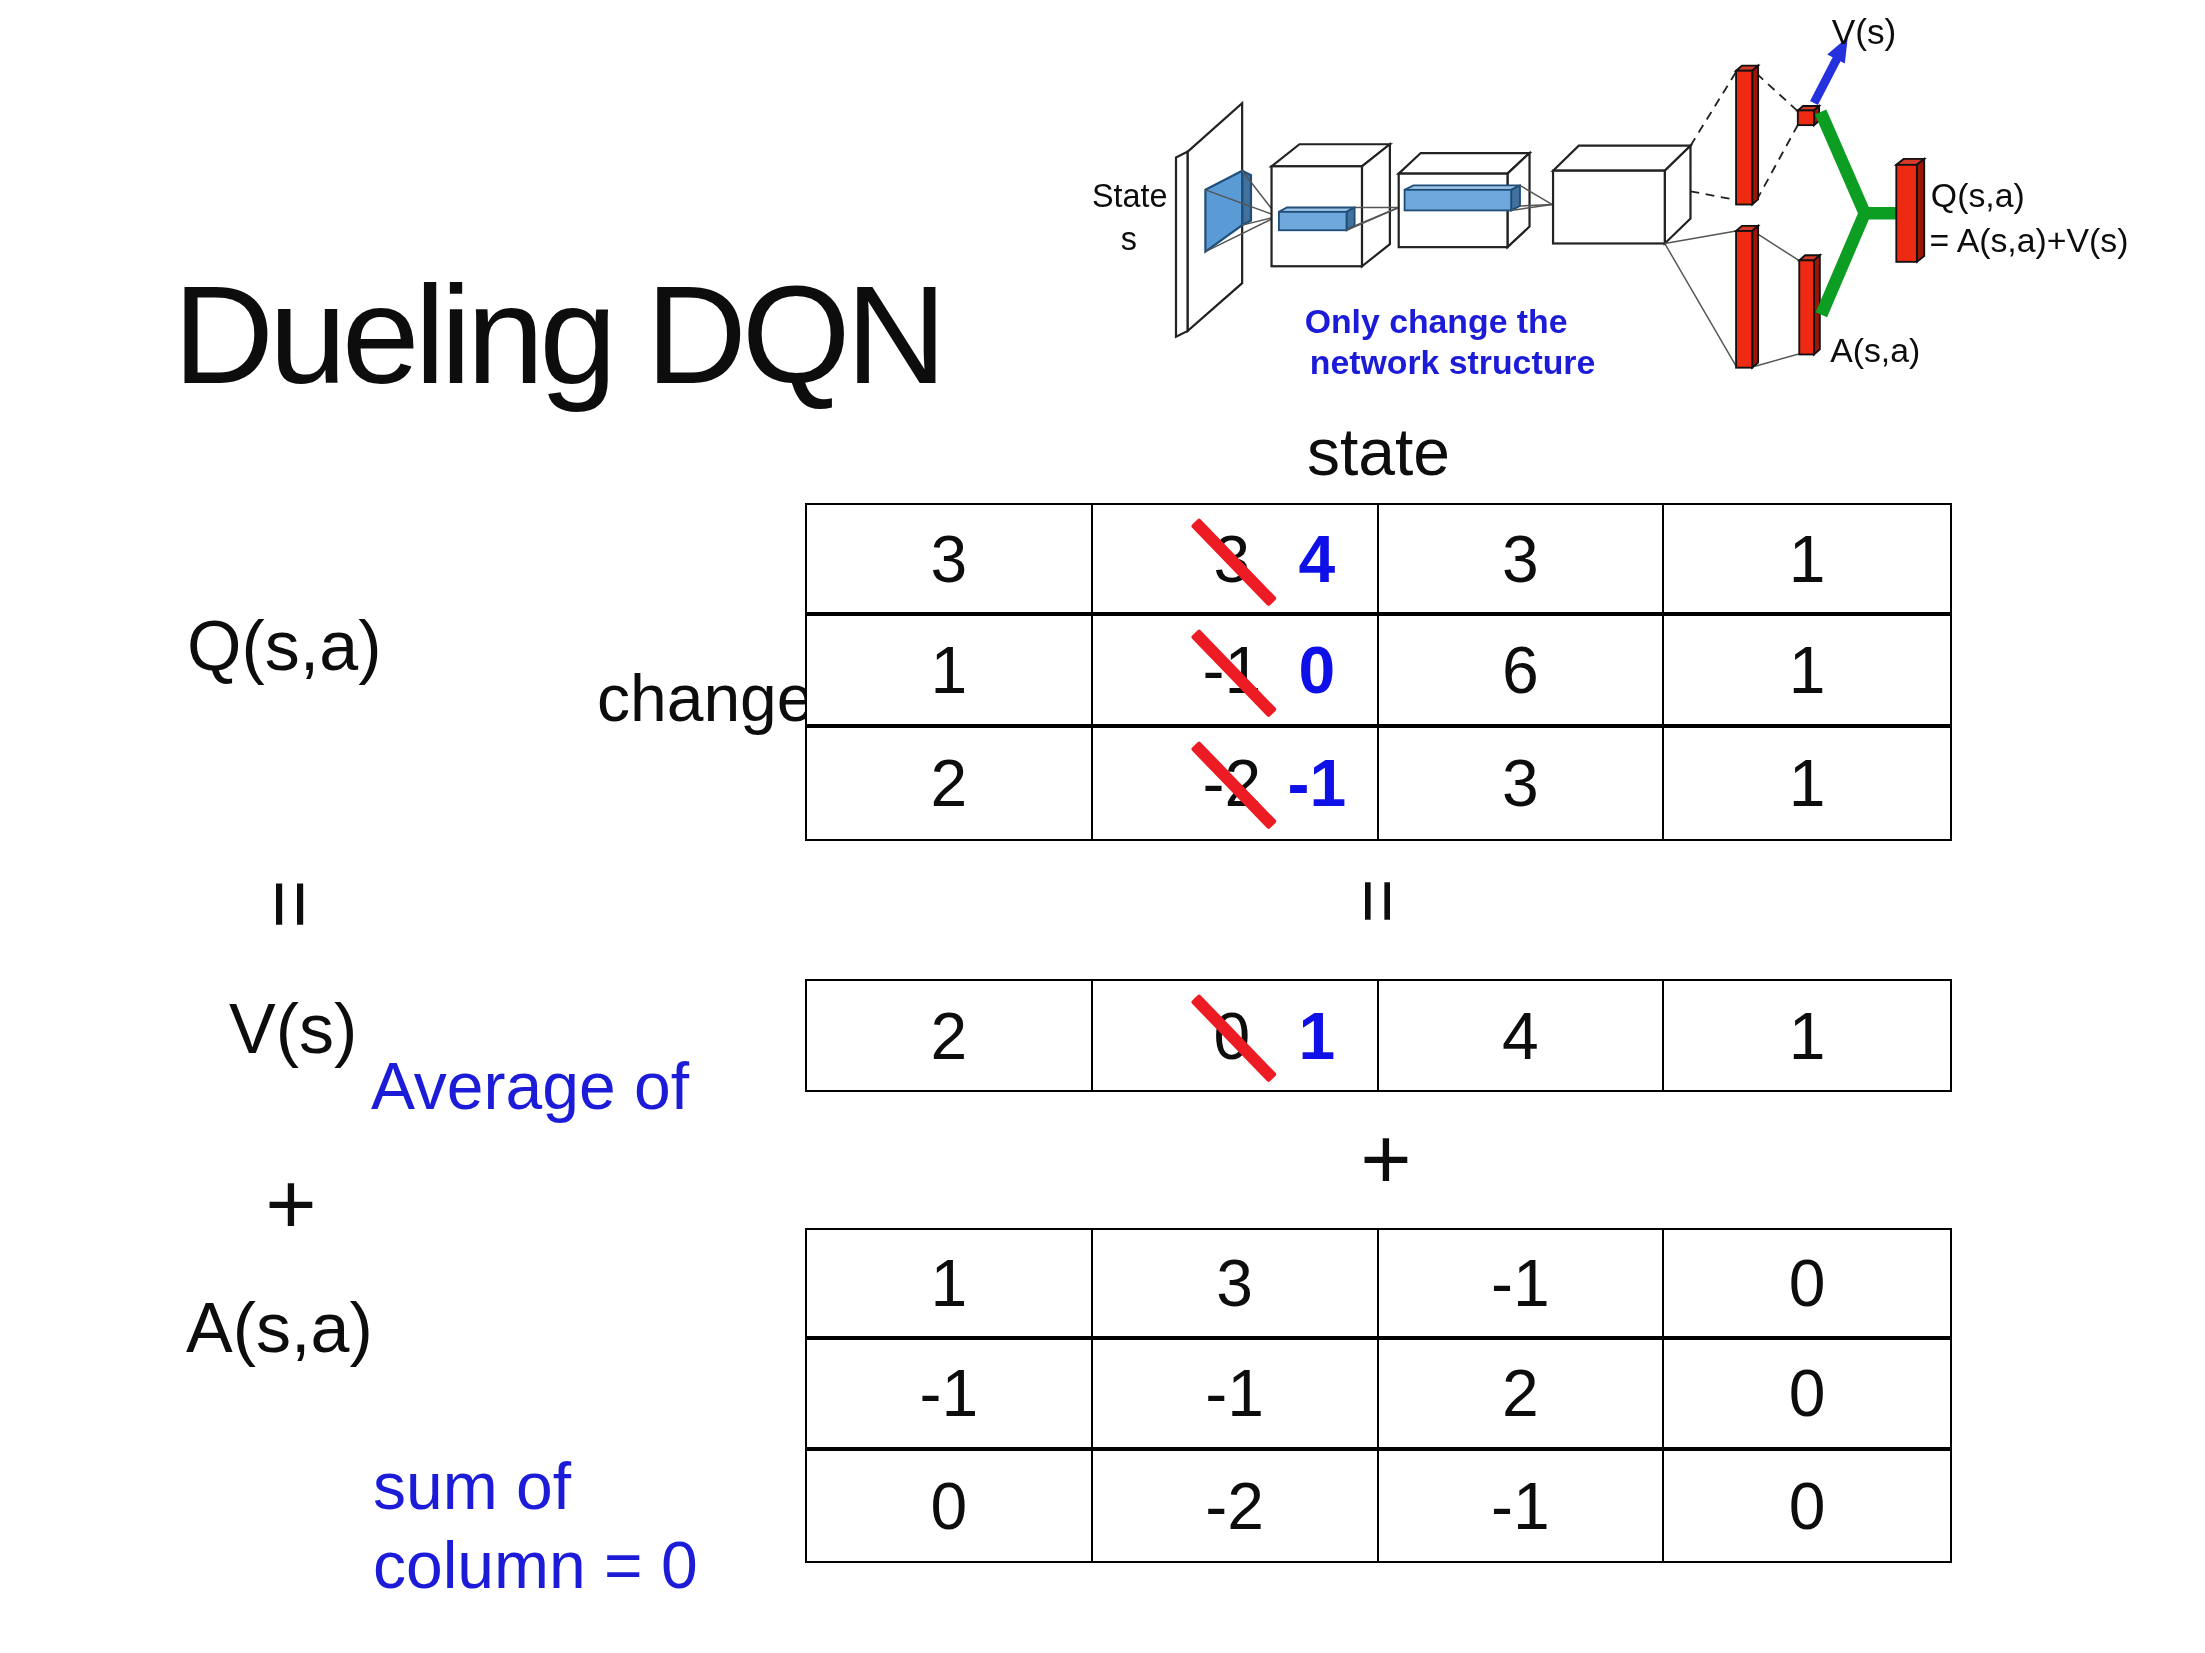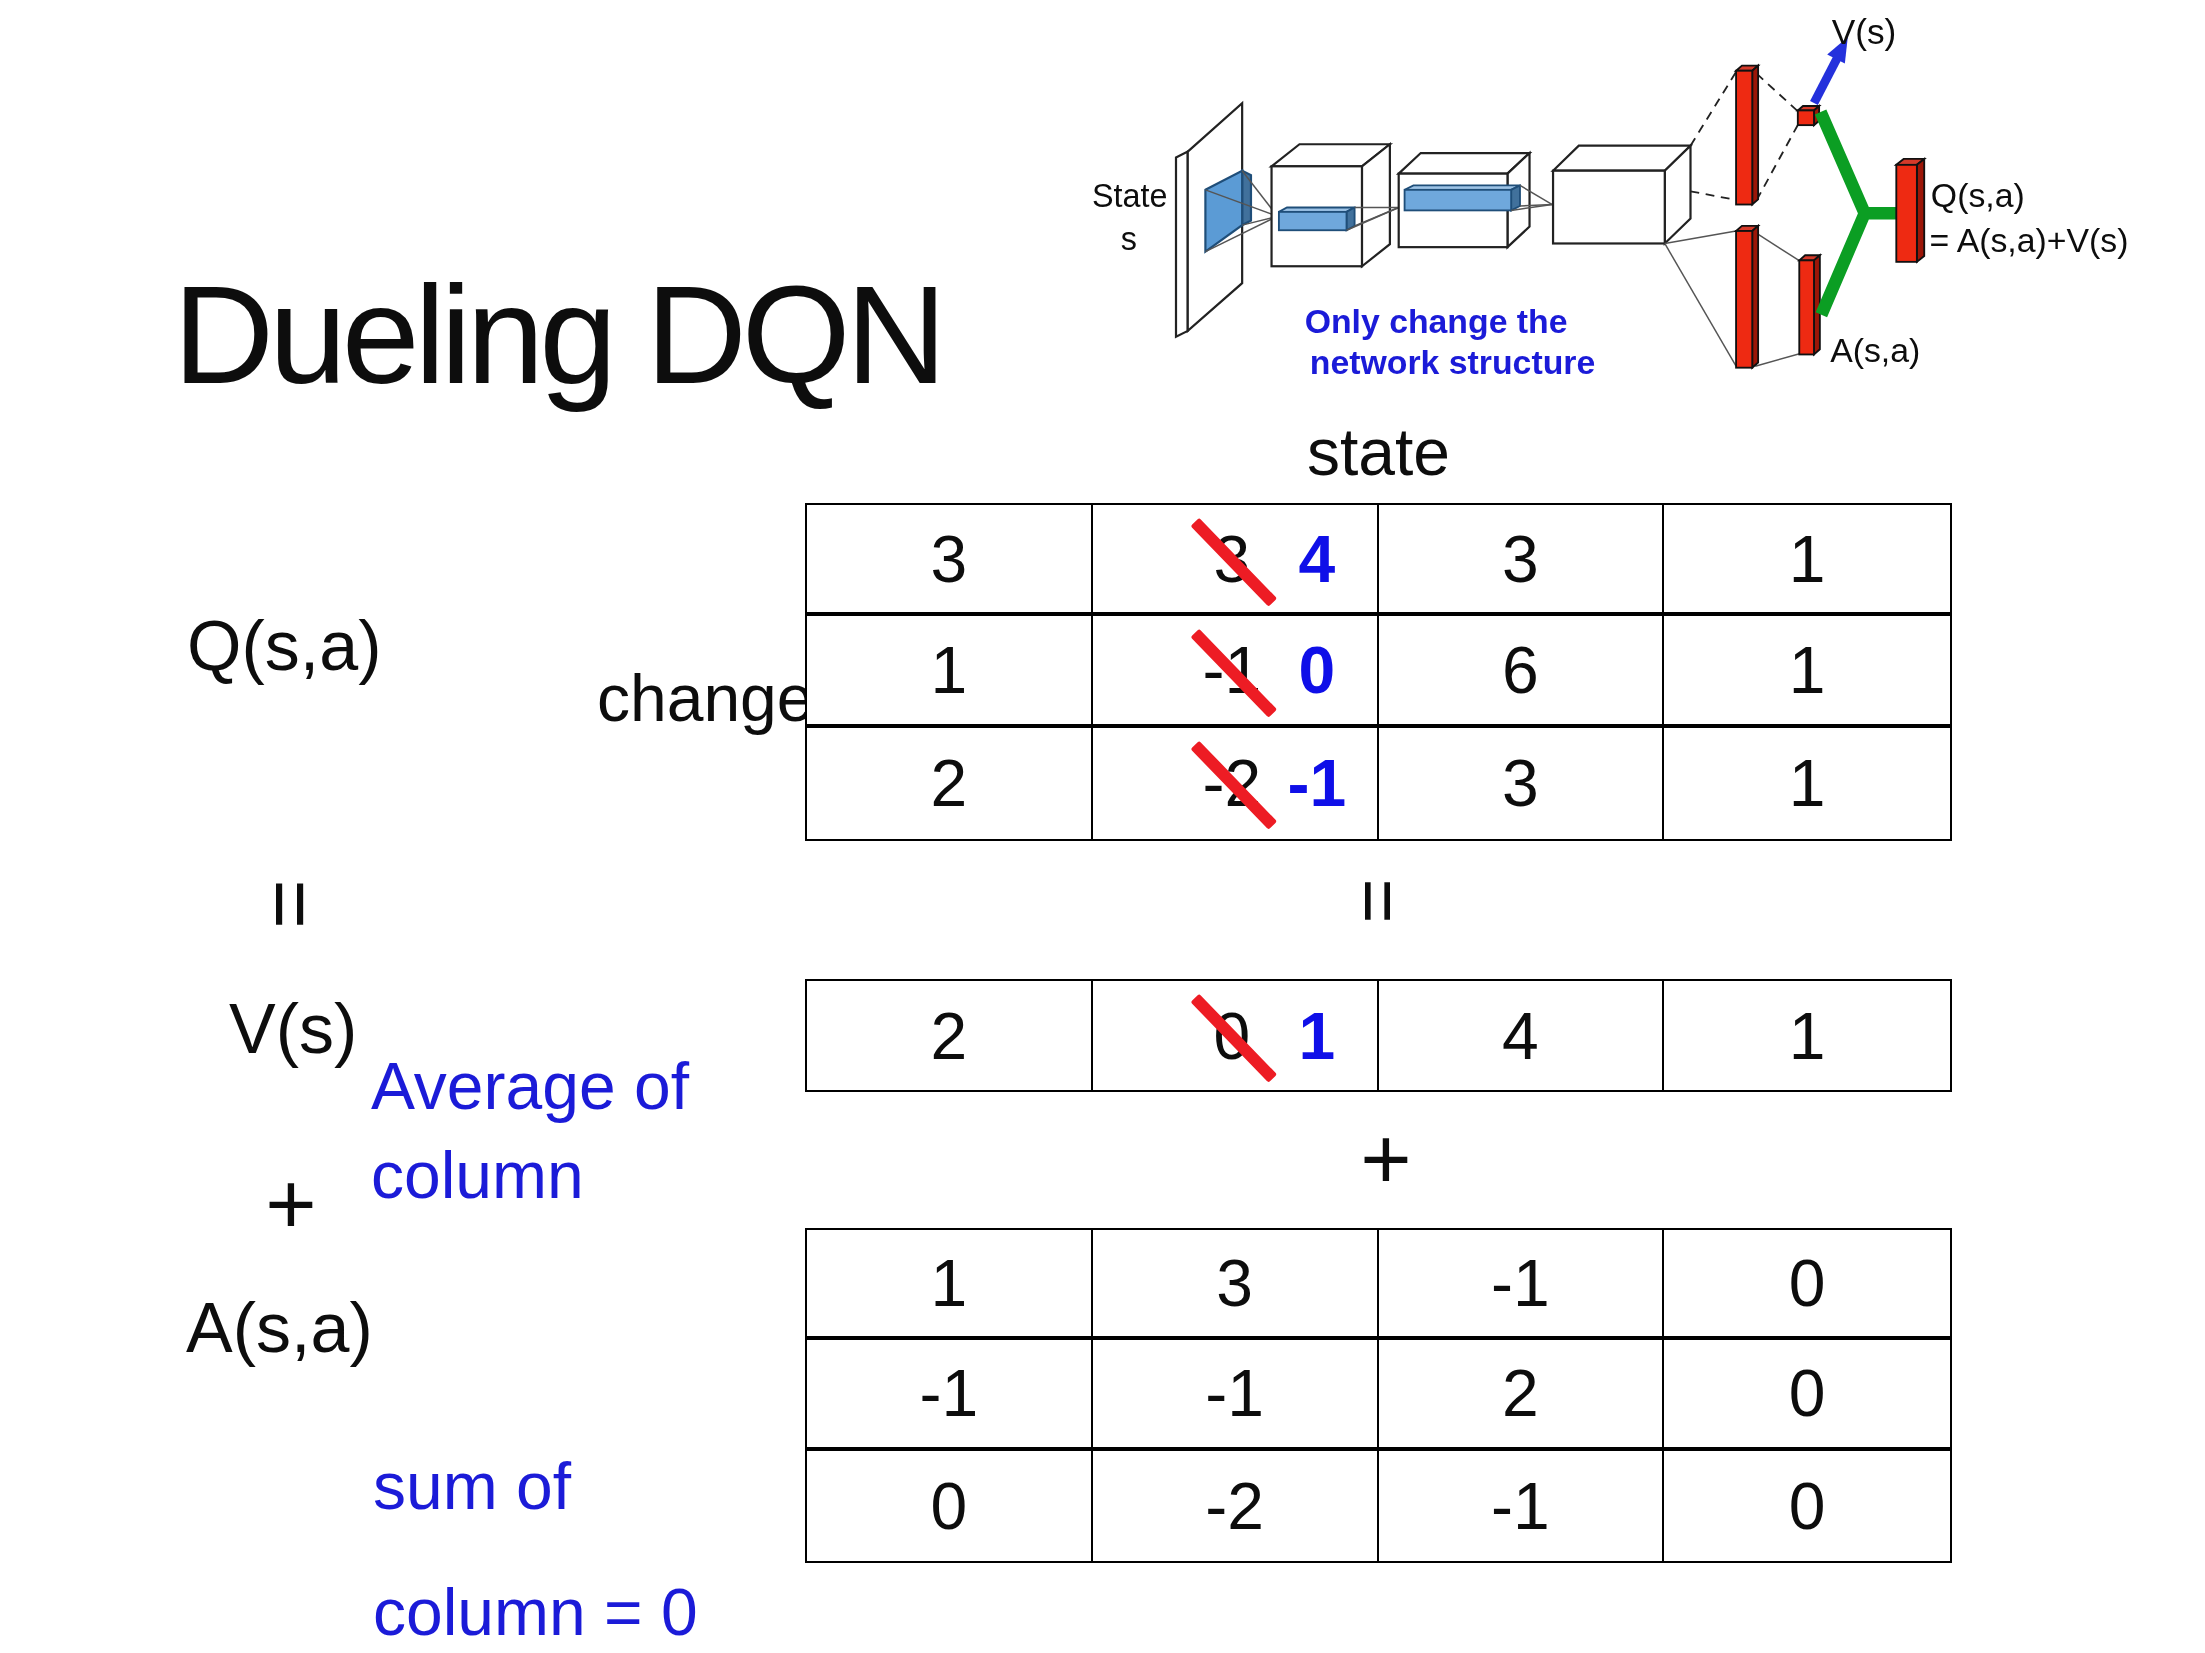--- a/index.html
+++ b/index.html
@@ -163,25 +163,24 @@
     <text x="2625" y="342" font-size="46" fill="#0d0d0d">= A(s,a)+V(s)</text>
     <text x="2490" y="492" font-size="46" fill="#0d0d0d">A(s,a)</text>
     <text x="1775" y="453" font-size="46" font-weight="600" fill="#1b1bd8">Only change the</text>
     <text x="1782" y="508" font-size="46" font-weight="600" fill="#1b1bd8">network structure</text>
   </svg>
 
   <div class="abs biglabel" style="left:187px; top:606px;">Q(s,a)</div>
   <div class="abs sym rot90" style="left:243px; top:856px;">=</div>
   <div class="abs biglabel" style="left:229px; top:989px;">V(s)</div>
   <div class="abs bluenote" style="left:371px; top:1022px;">Average of</div>
-  <div class="abs bluenote" style="left:371px; top:1111px;">column</div>
   <div class="abs sym" style="left:243px; top:1156px; font-size:88px;">+</div>
   <div class="abs biglabel" style="left:186px; top:1288px;">A(s,a)</div>
   <div class="abs bluenote" style="left:373px; top:1422px;">sum of</div>
-  <div class="abs bluenote" style="left:373px; top:1548px;">column = 0</div>
+  <div class="abs bluenote" style="left:373px; top:1501px;">column = 0</div>
 
   <div class="abs" id="state-label">state</div>
   <div class="abs" id="action-label">change</div>
 
   <div class="abs sym rot90" style="left:1331px; top:853px; font-size:77px;">=</div>
   <div class="abs sym" style="left:1338px; top:1111px; font-size:88px;">+</div>
 
   <div class="tbl" id="q-table">
     <div class="cell">3</div>
     <div class="cell">

